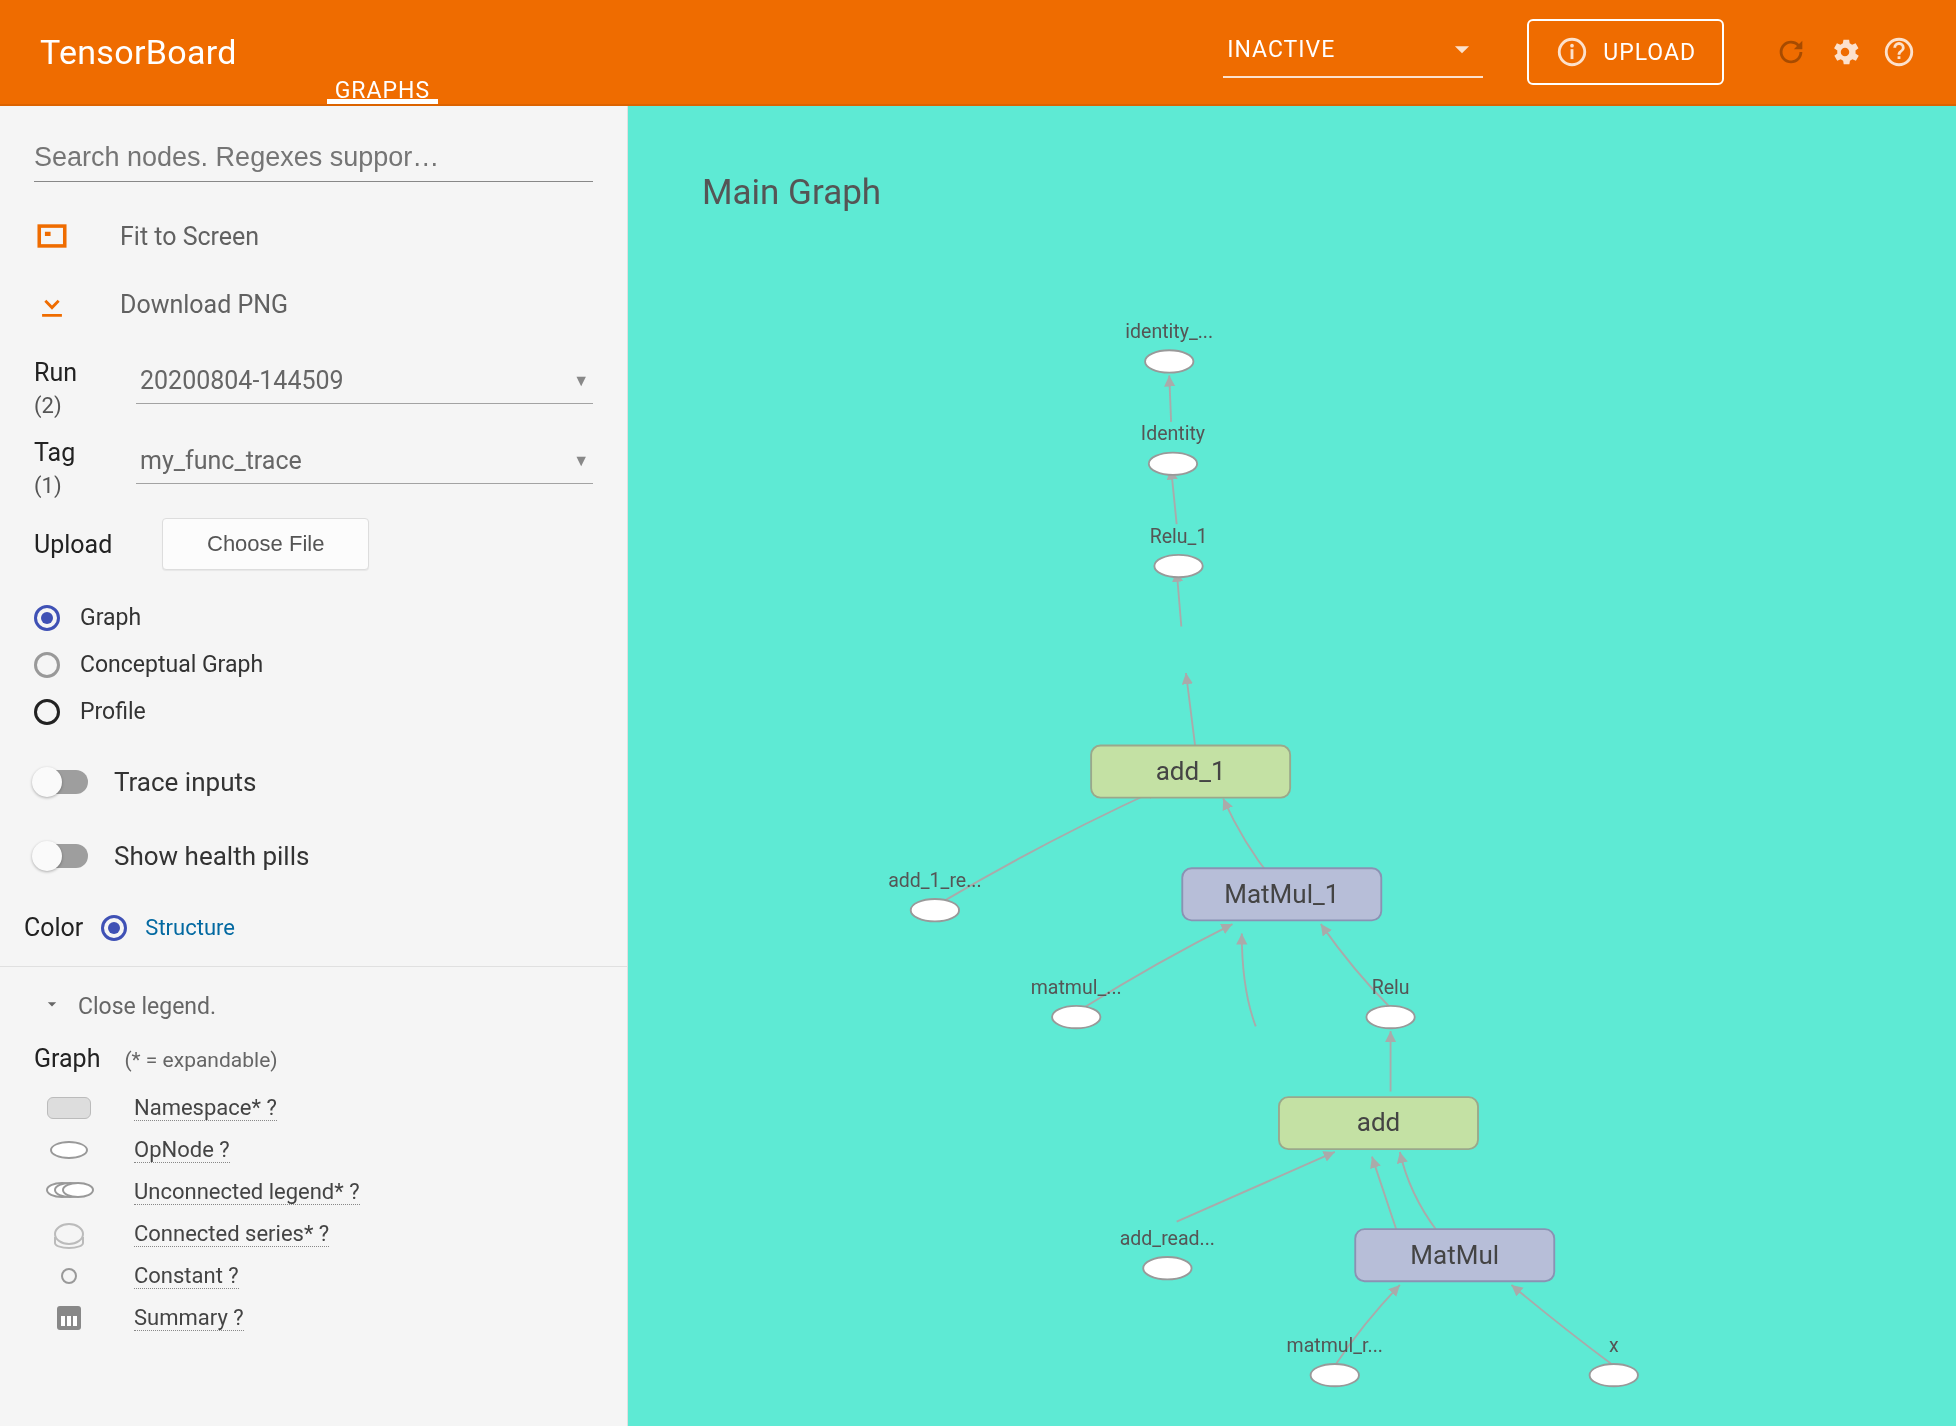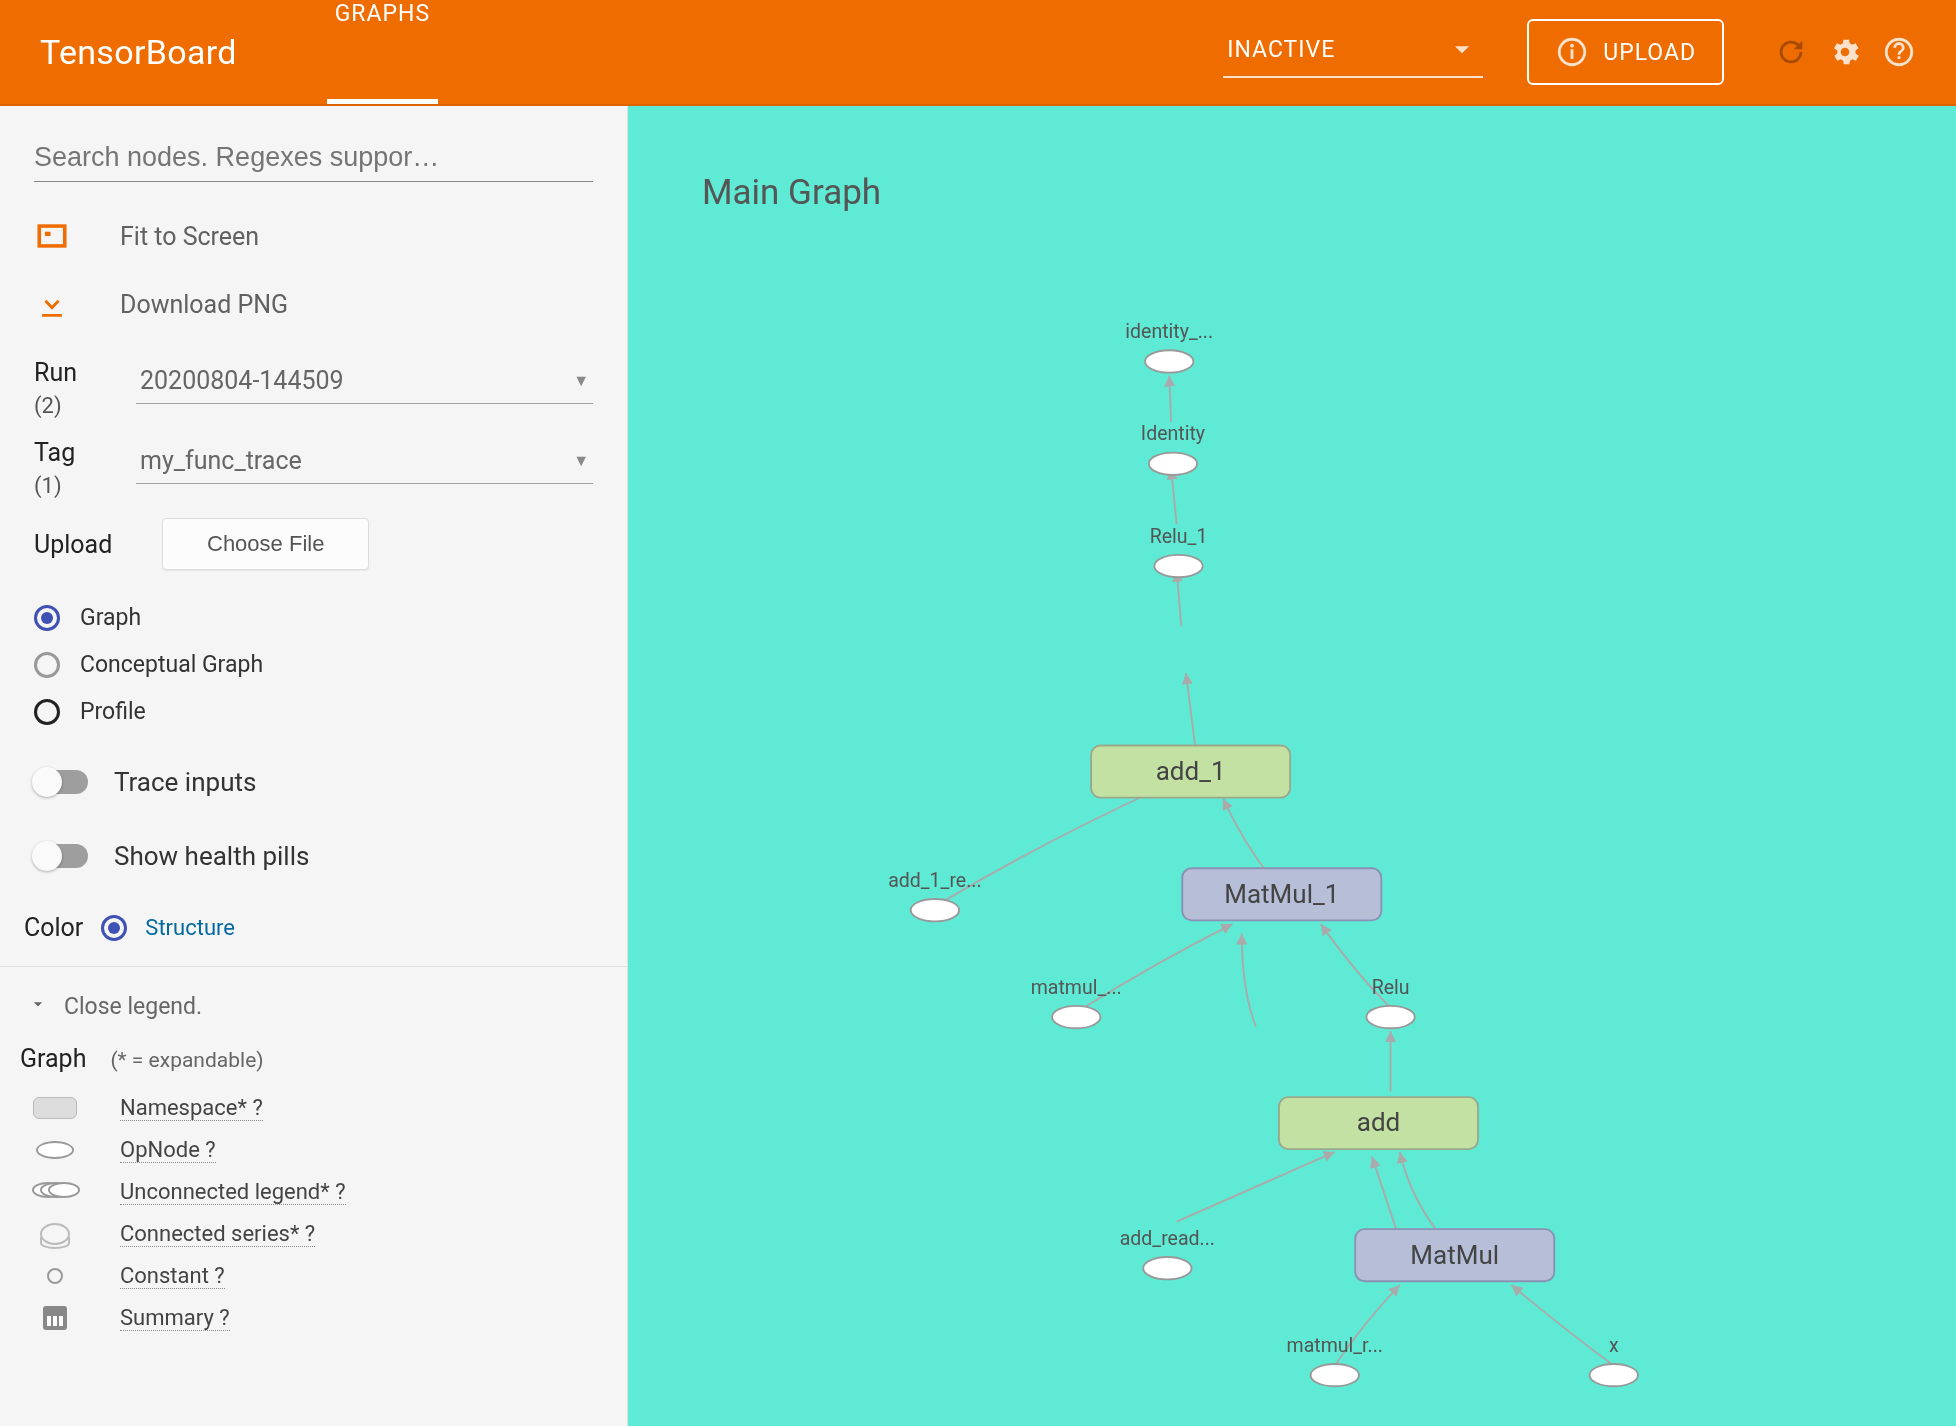--- a/index.html
+++ b/index.html
@@ -2,21 +2,21 @@
 <html><head>
 <meta charset="utf-8">
 <style>
 * { box-sizing: border-box; margin: 0; padding: 0; }
 body { font-family: Roboto, "Helvetica Neue", Arial, sans-serif; background: #fff; width: 1956px; height: 1426px; overflow: hidden; }
 
 
 .header { background: #ef6c00; height: 106px; display: flex; align-items: center; padding: 0 30px 0 40px; color: #fff; box-shadow: 0 1px 4px rgba(0,0,0,0.1); border-bottom: 2px solid rgba(0,0,0,0.08); }
 .brand { font-size: 34px; font-weight: 400; letter-spacing: 0.3px; }
 .tabs { margin-left: 90px; display: flex; height: 100%; align-items: center; }
-.tab { font-size: 23px; letter-spacing: 1px; padding: 0 8px; height: 100%; display: flex; align-items: flex-start; position: relative; }
+.tab { font-size: 23px; letter-spacing: 1px; padding: 0 8px; height: 100%; display: flex; align-items: flex-end; position: relative; }
 .tab.active::after { content: ""; position: absolute; bottom: 0; left: 0; right: 0; height: 5px; background: #fff; }
 .header-spacer { flex: 1; }
 .inactive-dd { display: flex; align-items: center; border-bottom: 2px solid rgba(255,255,255,0.8); padding: 6px 4px 10px 4px; width: 260px; justify-content: space-between; margin-right: 44px; font-size: 23px; letter-spacing: 1px; }
 .upload-btn { border: 2px solid #fff; border-radius: 6px; padding: 14px 26px; display: flex; align-items: center; gap: 14px; font-size: 23px; letter-spacing: 1px; margin-right: 40px; }
 .hicon { width: 34px; height: 34px; display: flex; align-items: center; justify-content: center; color: rgba(255,255,255,0.8); }
 .hicon.dim { color: rgba(0,0,0,0.3); }
 .hicon svg { width: 34px; height: 34px; }
 .hgap { margin-left: 10px; margin-right: 10px; }
 
 
@@ -45,21 +45,21 @@
 .radio.selected::after { content: ""; width: 12px; height: 12px; background: #3f51b5; border-radius: 50%; }
 .radio.dark { border-color: #222; }
 
 .toggle-row { display: flex; align-items: center; gap: 26px; padding: 22px 34px; font-size: 26px; color: #333; }
 .toggle { width: 54px; height: 24px; background: #9e9e9e; border-radius: 12px; position: relative; }
 .toggle::after { content: ""; width: 30px; height: 30px; background: #fafafa; border-radius: 50%; position: absolute; top: -3px; left: -2px; box-shadow: 0 1px 3px rgba(0,0,0,0.3); }
 
 .color-row { display: flex; align-items: center; gap: 18px; padding: 20px 34px 24px 24px; font-size: 25px; color: #222; }
 .color-row .radio { border-color: #3f51b5; }
 
-.legend { border-top: 1px solid #e0e0e0; padding: 18px 20px; background: #f5f5f5; }
+.legend { border-top: 1px solid #e0e0e0; padding: 18px 34px; background: #f5f5f5; }
 .legend-close { display: flex; align-items: center; gap: 16px; color: #666; font-size: 23px; padding: 8px 0 18px 8px; }
 .legend-title-row { display: flex; align-items: baseline; gap: 24px; padding: 6px 0 14px 0; }
 .legend-title { font-size: 25px; color: #222; }
 .legend-hint { font-size: 21px; color: #666; }
 .legend-item { display: flex; align-items: center; gap: 30px; padding: 8px 0; font-size: 22px; color: #444; }
 .legend-item .txt { border-bottom: 1px dotted #888; }
 .lshape { width: 70px; display: flex; justify-content: center; }
 .shape-ns { width: 44px; height: 22px; background: #ddd; border-radius: 6px; border: 1px solid #bbb; }
 .shape-op { width: 38px; height: 18px; border: 2px solid #999; border-radius: 50%; background: #fff; }
 .shape-us { position: relative; width: 46px; height: 20px; }

